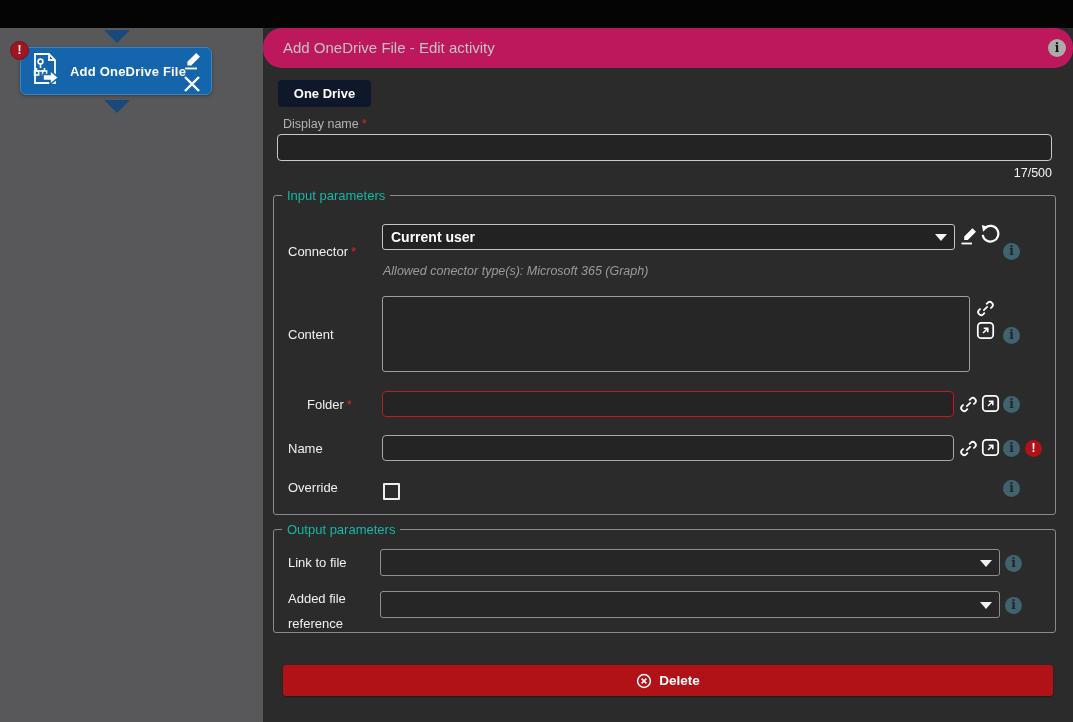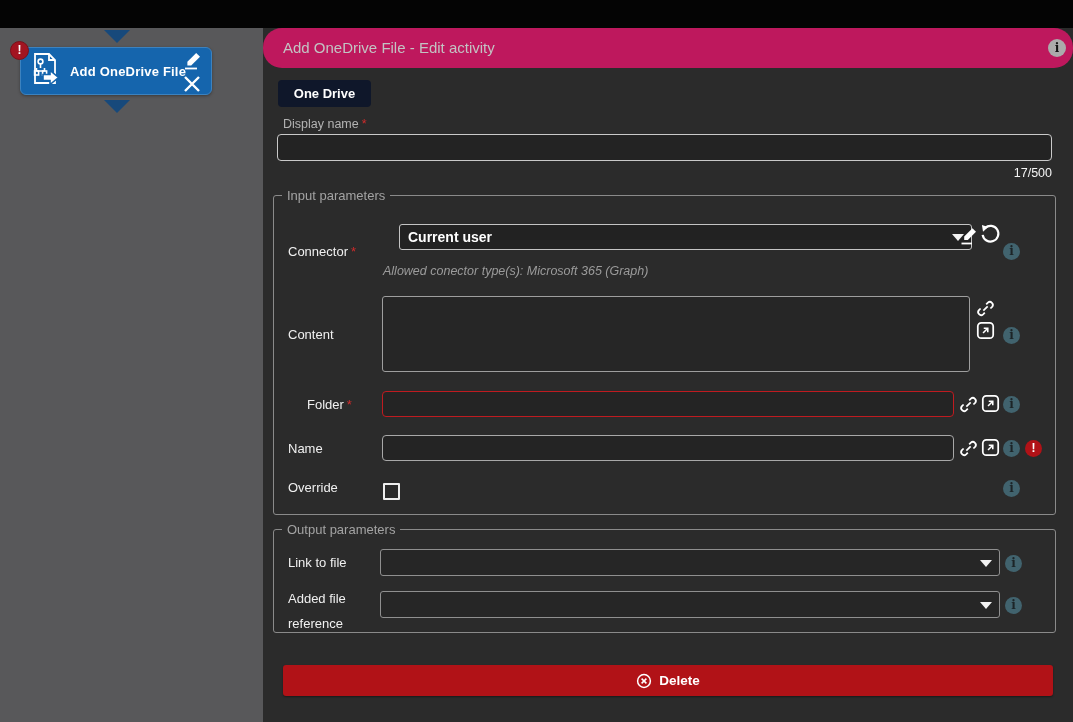--- a/index.html
+++ b/index.html
@@ -30,21 +30,21 @@
 
   .field-label { position:absolute; color:#f0f0f0; font-size:13px; }
   .field-label.dim { color:#b3b3b3; font-size:12.5px;text-align:center; }
   .req { color:#cf2b2b; padding-left:3px; }
 
   .text-input { position:absolute; background:#232323; border:1px solid #c9c9c9; border-radius:4px; color:#fff; font-size:14px; padding:0 8px; font-family:"Liberation Sans", sans-serif; }
   .dn-value { line-height:25px; white-space:pre; overflow:hidden; }
   .counter { position:absolute; color:#f5f5f5; font-size:12.5px; }
 
   fieldset.group { position:absolute; border:1px solid #8a8a8a; border-radius:3px; background:transparent; }
-  fieldset.group legend { color:#a3a3a3; font-size:13px; margin-left:8px; padding:0 5px; }
+  fieldset.group legend { color:#14b8a6; font-size:13px; margin-left:8px; padding:0 5px; }
 
   .sel { position:absolute; background:#222; border:1px solid #c4c4c4; border-radius:3px; color:#fff; font-size:14px; }
   .sel .sel-text { position:absolute; left:8px; top:0; line-height:24px; font-weight:bold; }
   .sel .caret { position:absolute; right:7px; top:50%; margin-top:-3px; width:0; height:0; border-left:6px solid transparent; border-right:6px solid transparent; border-top:7px solid #f2f2f2; }
   .sel.plain { border-color:#8f8f8f; background:#262626; }
   .helper { position:absolute; color:#9b9b9b; font-size:12.5px; font-style:italic; }
 
   textarea.content-box { position:absolute; background:#262626; border:1px solid #9e9e9e; border-radius:3px; color:#fff; resize:none; font-family:"Liberation Sans", sans-serif; font-size:14px; padding:4px 8px; }
   .input-error { border-color:#bf1b20 !important; background:#242424; }
   .plain-input { background:#242424; border:1px solid #a8a8a8; }
@@ -116,21 +116,21 @@
     </div>
     <span class="counter" style="right:21px; top:138px;">17/500</span>
 
     <fieldset class="group" style="left:10px; top:160px; width:783px; height:327px;">
       <legend>Input parameters</legend>
     </fieldset>
 
     <span class="field-label" style="left:25px; top:216px;">
       <span>Connector</span><span class="req">*</span>
     </span>
-    <div class="sel" style="left:119px; top:196px; width:573px; height:26px;margin-left:17px;">
+    <div class="sel" style="left:119px; top:196px; width:573px; height:26px;">
       <span class="sel-text">Current user</span>
       <span class="caret"></span>
     </div>
     <button class="icon-btn" style="left:695px; top:198px;">
       <svg width="20" height="21" viewBox="0 0 20 21">
         <polygon points="14.4,2.2 18,5.8 9.8,14 6.2,14 6.2,10.4" fill="#fff"></polygon>
         <path d="M3.5 17.5 h10.5" stroke="#fff" stroke-width="1.8"></path>
       </svg>
     </button>
     <button class="icon-btn" style="left:716px; top:195px;">

